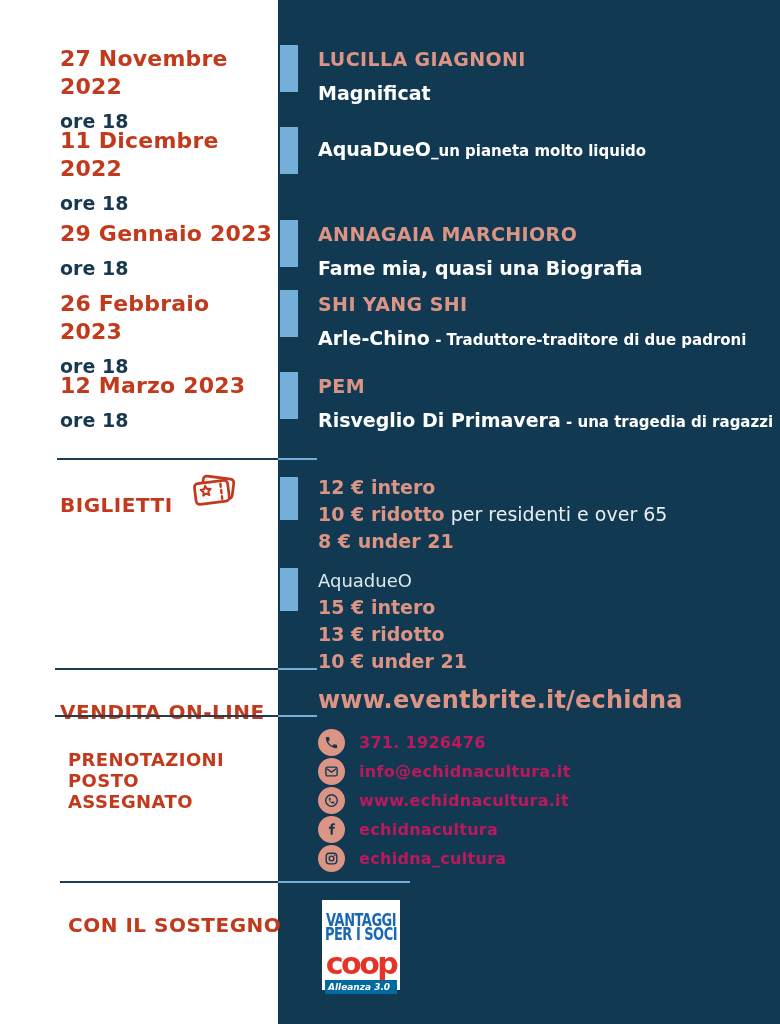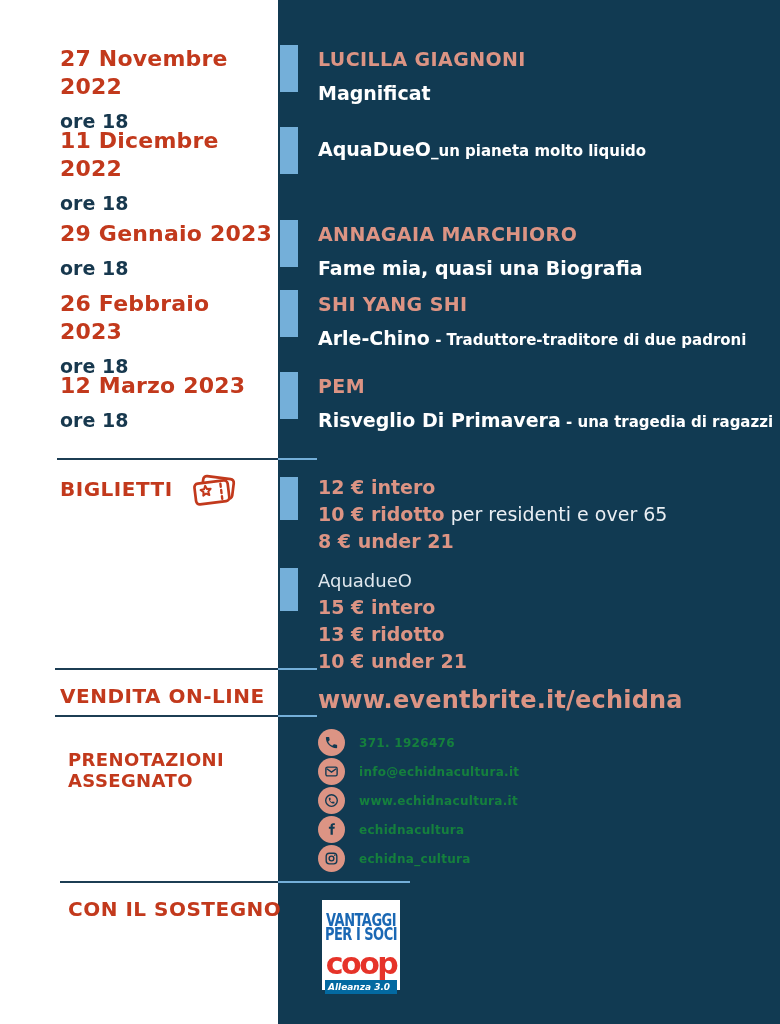--- a/index.html
+++ b/index.html
@@ -22,21 +22,21 @@
   .title-sub { font-size:15px; font-weight:bold; color:#ffffff; }
 
   
   .divider { position:absolute; height:2px; }
   .divider-1 { top:458px; left:57px; width:260px; background:linear-gradient(to right,#1c3d53 221px,#74afd9 221px); }
   .divider-2 { top:668px; left:55px; width:262px; background:linear-gradient(to right,#1c3d53 223px,#74afd9 223px); }
   .divider-3 { top:715px; left:55px; width:262px; background:linear-gradient(to right,#1c3d53 223px,#74afd9 223px); }
   .divider-4 { top:881px; left:60px; width:350px; background:linear-gradient(to right,#1c3d53 218px,#74afd9 218px); }
 
   
-  .section-label { font-size:20px; font-weight:bold; color:#c2391c; letter-spacing:0.5px; line-height:24px; }
+  .section-label { font-size:20px; font-weight:bold; color:#c2391c; letter-spacing:0.5px; line-height:24px;margin-top:16px; }
   .biglietti-row { position:absolute; left:60px; top:477px; display:flex; align-items:flex-start; gap:18px; }
   .ticket-svg { margin-top:-4px; }
 
   
   .marker-a { position:absolute; left:280px; top:477px; width:18px; height:43px; background:#74afd9; }
   .marker-b { position:absolute; left:280px; top:568px; width:18px; height:43px; background:#74afd9; }
   .prices-1 { position:absolute; left:318px; top:474px; }
   .prices-2 { position:absolute; left:318px; top:567px; }
   .price-line { font-size:19px; font-weight:bold; color:#dc9484; line-height:27px; white-space:nowrap; }
   .price-note { font-size:19px; font-weight:normal; color:#e9eef3; }
@@ -46,21 +46,21 @@
   .vendita-label { position:absolute; left:60px; top:684px; }
   .vendita-url { position:absolute; left:318px; top:686px; font-size:24px; font-weight:bold; color:#dc9484; letter-spacing:0.2px; }
 
   
   .prenotazioni { position:absolute; left:68px; top:749px; }
   .prenotazioni .line { font-size:18px; font-weight:bold; color:#c2391c; line-height:21px; letter-spacing:0.4px; }
   .contacts { position:absolute; left:318px; top:729px; display:flex; flex-direction:column; gap:2px; }
   .contact { display:flex; align-items:center; height:27px; gap:14px; }
   .contact .circle { width:27px; height:27px; border-radius:50%; background:#dc9484; flex:0 0 27px;
                      display:flex; align-items:center; justify-content:center; }
-  .contact .ctext { font-size:12px; font-weight:bold; color:#15803d; letter-spacing:0.3px; white-space:nowrap; }
+  .contact .ctext { font-size:16px; font-weight:bold; color:#be185d; letter-spacing:0.3px; white-space:nowrap; }
 
   
   .sostegno-label { position:absolute; left:68px; top:897px; }
   .coop { position:absolute; left:322px; top:900px; width:78px; height:90px; background:#ffffff;
           display:flex; flex-direction:column; align-items:center; box-sizing:border-box; padding:12px 3px 0 3px; }
   .coop .vantaggi { color:#1a68b4; font-weight:bold; font-size:13px; line-height:14px; letter-spacing:-0.5px;
                     transform:scaleY(1.3); transform-origin:top center; text-align:center; white-space:nowrap; }
   .coop .rule { width:66px; height:2px; background:#1a68b4; margin-top:8px; }
   .coop .brand { color:#e63329; font-size:30px; font-weight:bold; letter-spacing:-2.5px; line-height:32px; }
   .coop .cfooter { background:#0369a1; color:#ffffff; font-size:9px; font-weight:bold; font-style:italic;
@@ -166,20 +166,21 @@
 
   <div class="divider divider-2"></div>
 
   <div class="vendita-label section-label">VENDITA ON-LINE</div>
   <div class="vendita-url">www.eventbrite.it/echidna</div>
 
   <div class="divider divider-3"></div>
 
   <div class="prenotazioni">
     <div class="line">PRENOTAZIONI</div>
+    <div class="line">POSTO</div>
     <div class="line">ASSEGNATO</div>
   </div>
 
   <div class="contacts">
     <div class="contact">
       <span class="circle">
         <svg width="15" height="15" viewBox="0 0 24 24" fill="#113a52">
             <path d="M6.62 10.79c1.44 2.83 3.76 5.14 6.59 6.59l2.2-2.2c.27-.27.67-.36 1.02-.24 1.12.37 2.33.57 3.57.57.55 0 1 .45 1 1V20c0 .55-.45 1-1 1-9.39 0-17-7.61-17-17 0-.55.45-1 1-1h3.5c.55 0 1 .45 1 1 0 1.25.2 2.45.57 3.57.11.35.03.74-.25 1.02l-2.2 2.2z"></path>
           </svg>
       </span>

